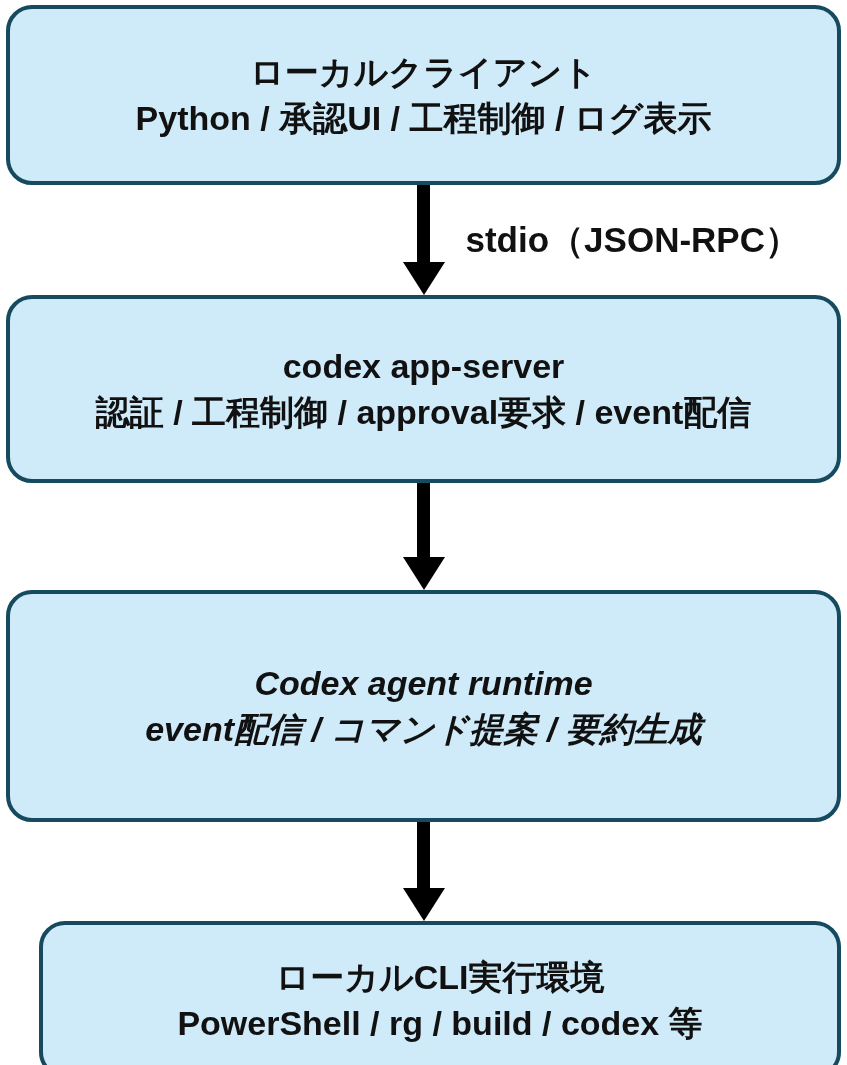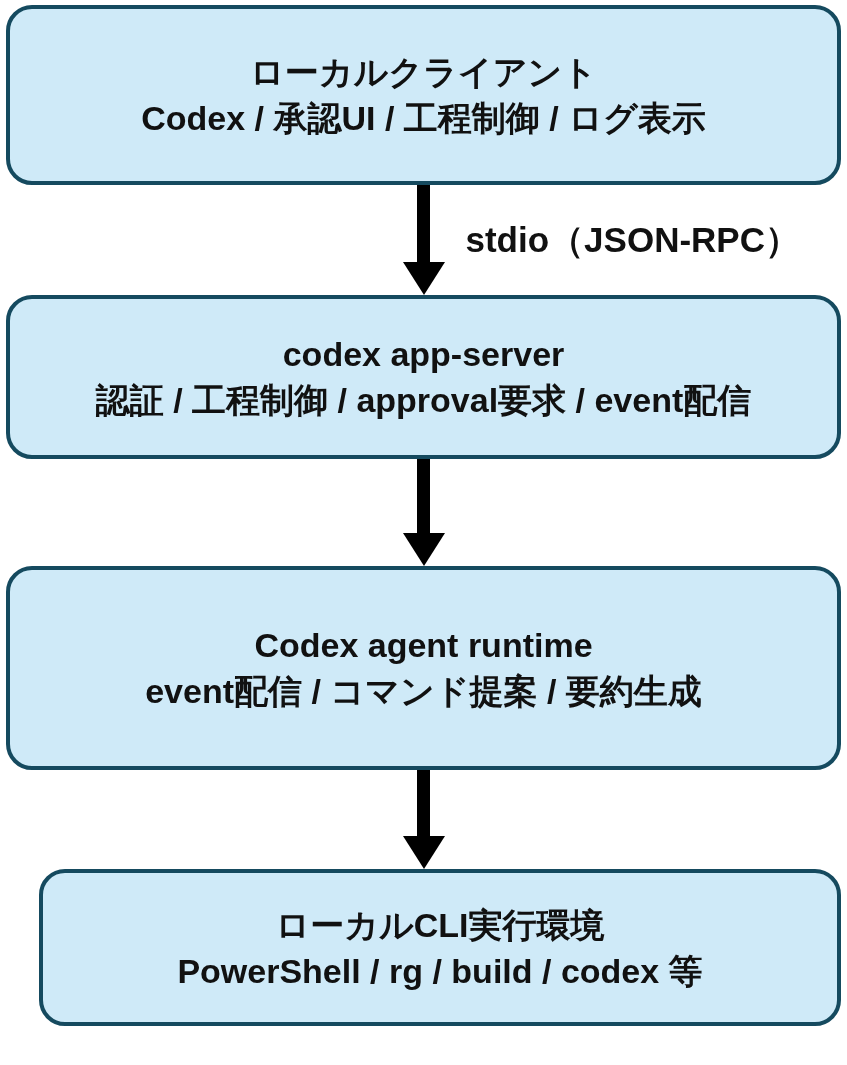--- a/index.html
+++ b/index.html
@@ -33,22 +33,22 @@
     text-align: center;
     flex: none;
   }
   .node .title,
   .node .subtitle {
     font-size: 34px;
     line-height: 46px;
     white-space: nowrap;
   }
   .n1 { height: 180px; }
-  .n2 { height: 164px; }
-  .n3 { height: 204px; }
+  .n2 { height: 188px; }
+  .n3 { height: 232px; font-style: italic; }
   .n4 { height: 157px; margin-left: 33px; }
 
   .connector {
     position: relative;
     flex: none;
   }
   .c1 { height: 110px; }
   .c2 { height: 107px; }
   .c3 { height: 99px; }
 
@@ -87,21 +87,21 @@
     color: #111111;
   }
 </style>
 </head>
 <body>
 
 <div class="canvas">
 
   <div class="node n1">
     <div class="title">ローカルクライアント</div>
-    <div class="subtitle">Codex / 承認UI / 工程制御 / ログ表示</div>
+    <div class="subtitle">Python / 承認UI / 工程制御 / ログ表示</div>
   </div>
 
   <div class="connector c1">
     <div class="arrow">
       <div class="shaft"></div>
       <div class="head"></div>
     </div>
     <div class="connector-label">stdio（JSON-RPC）</div>
   </div>
 

